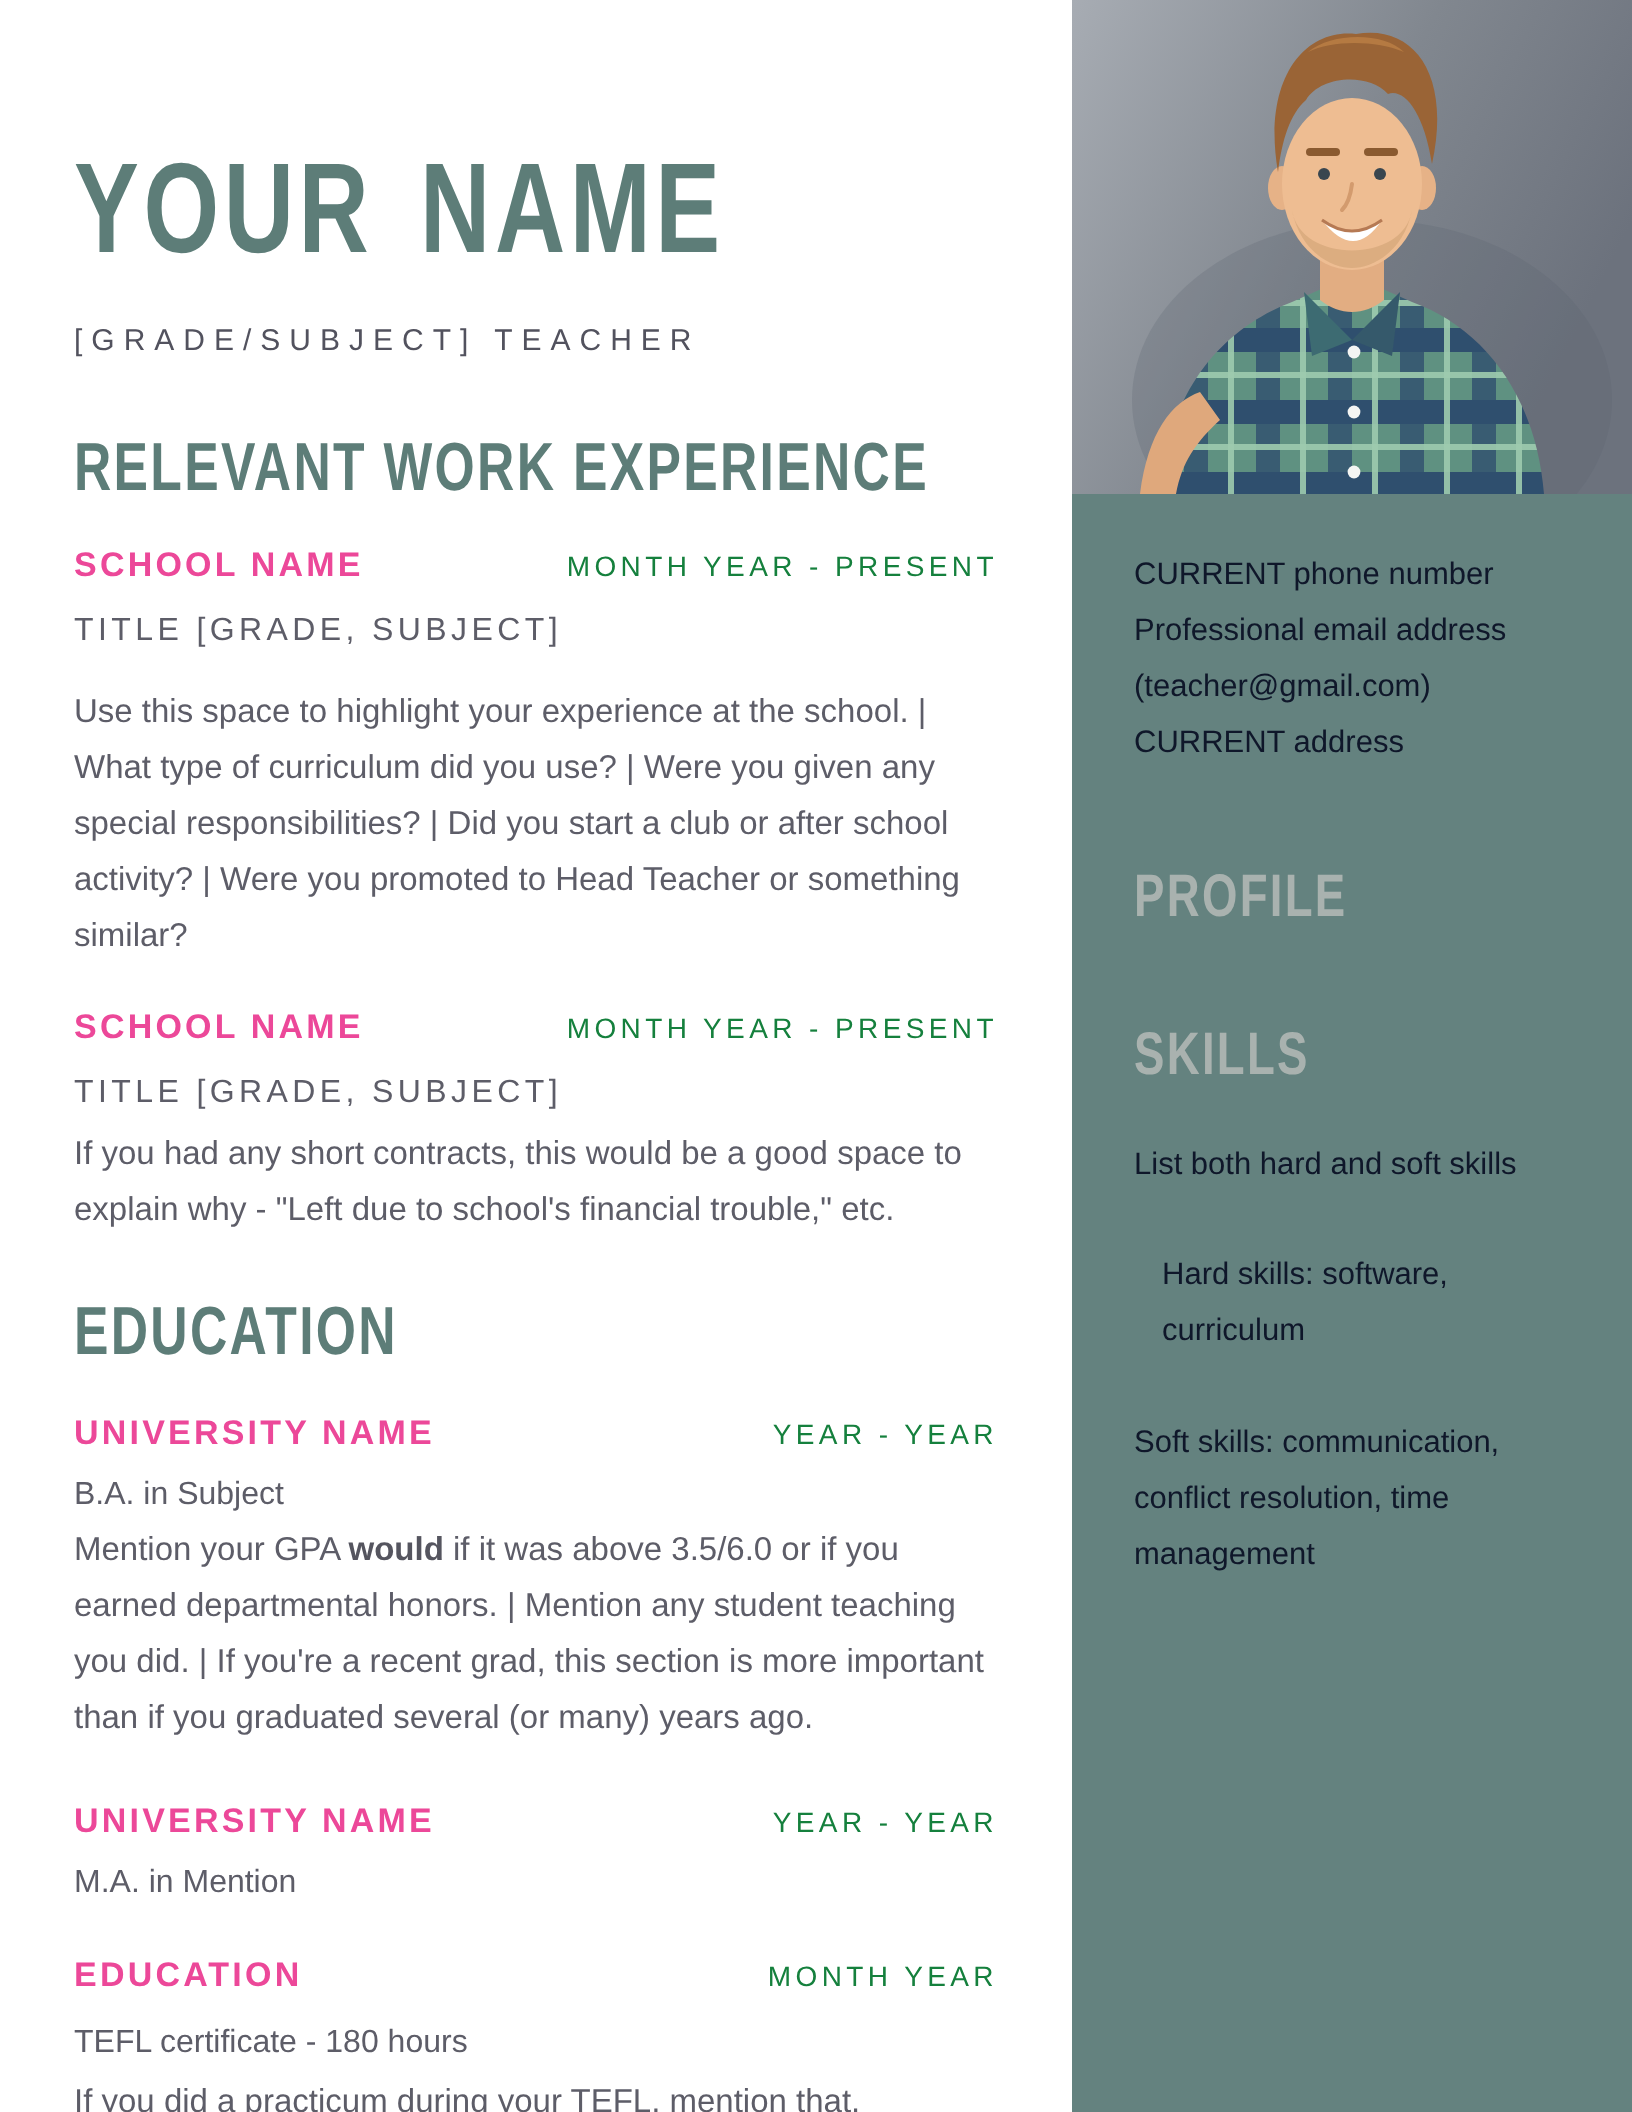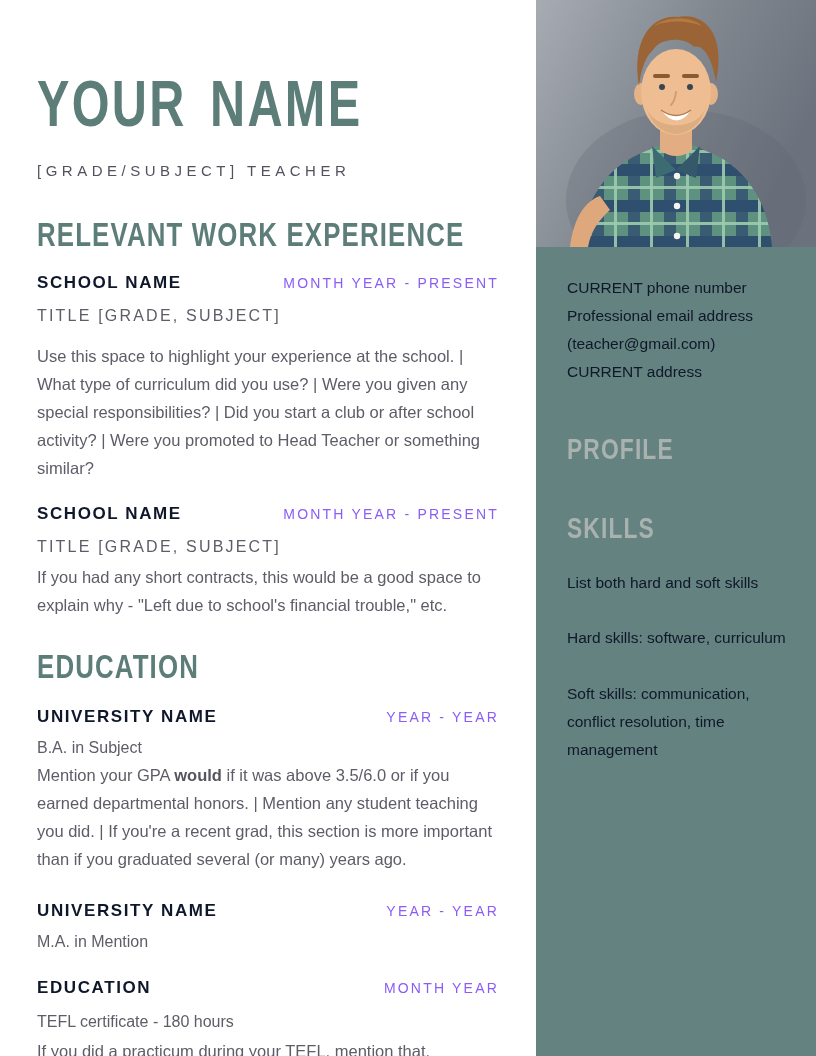--- a/index.html
+++ b/index.html
@@ -31,24 +31,24 @@
     color:#5d7d78; letter-spacing:1.5px;
     transform:scaleX(0.76); transform-origin:left center;
     white-space:nowrap;
   }
   .sh-work { margin-top:38px; }
   .sh-edu  { margin-top:30px; }
   .entry-header {
     display:flex; justify-content:space-between; align-items:baseline;
   }
   .org-name {
-    font-size:17px; font-weight:700; letter-spacing:1.6px; color:#0f172a;
+    font-size:17px; font-weight:700; letter-spacing:1.6px; color:#ec4899;
   }
   .entry-date {
-    font-size:14px; letter-spacing:2.2px; color:#8b5cf6;
+    font-size:14px; letter-spacing:2.2px; color:#15803d;
   }
   .entry-role {
     font-size:16px; letter-spacing:2.2px; color:#5d5d68;
   }
   .entry-desc {
     font-size:16.5px; line-height:28px; color:#5d5d68;
   }
   .degree-line {
     font-size:16px; color:#5d5d68;
   }
@@ -67,21 +67,21 @@
   .sb-heading {
     font-size:30px; font-weight:700; line-height:1.0;
     color:#a9b2af; letter-spacing:1.5px;
     transform:scaleX(0.76); transform-origin:left center;
     white-space:nowrap;
   }
   .sb-profile-heading { margin-top:48px; }
   .sb-skills-heading  { margin-top:49px; }
   .profile-text { margin-top:24px; }
   .skill-1 { margin-top:26px; }
-  .skill-2 { margin-top:27px; }
+  .skill-2 { margin-top:27px;margin-left:14px; }
   .skill-3 { margin-top:28px; }
 </style>
 </head>
 <body>
 
 <div class="page">
 
   <div class="main">
 
     <h1 class="name-heading">YOUR NAME</h1>

